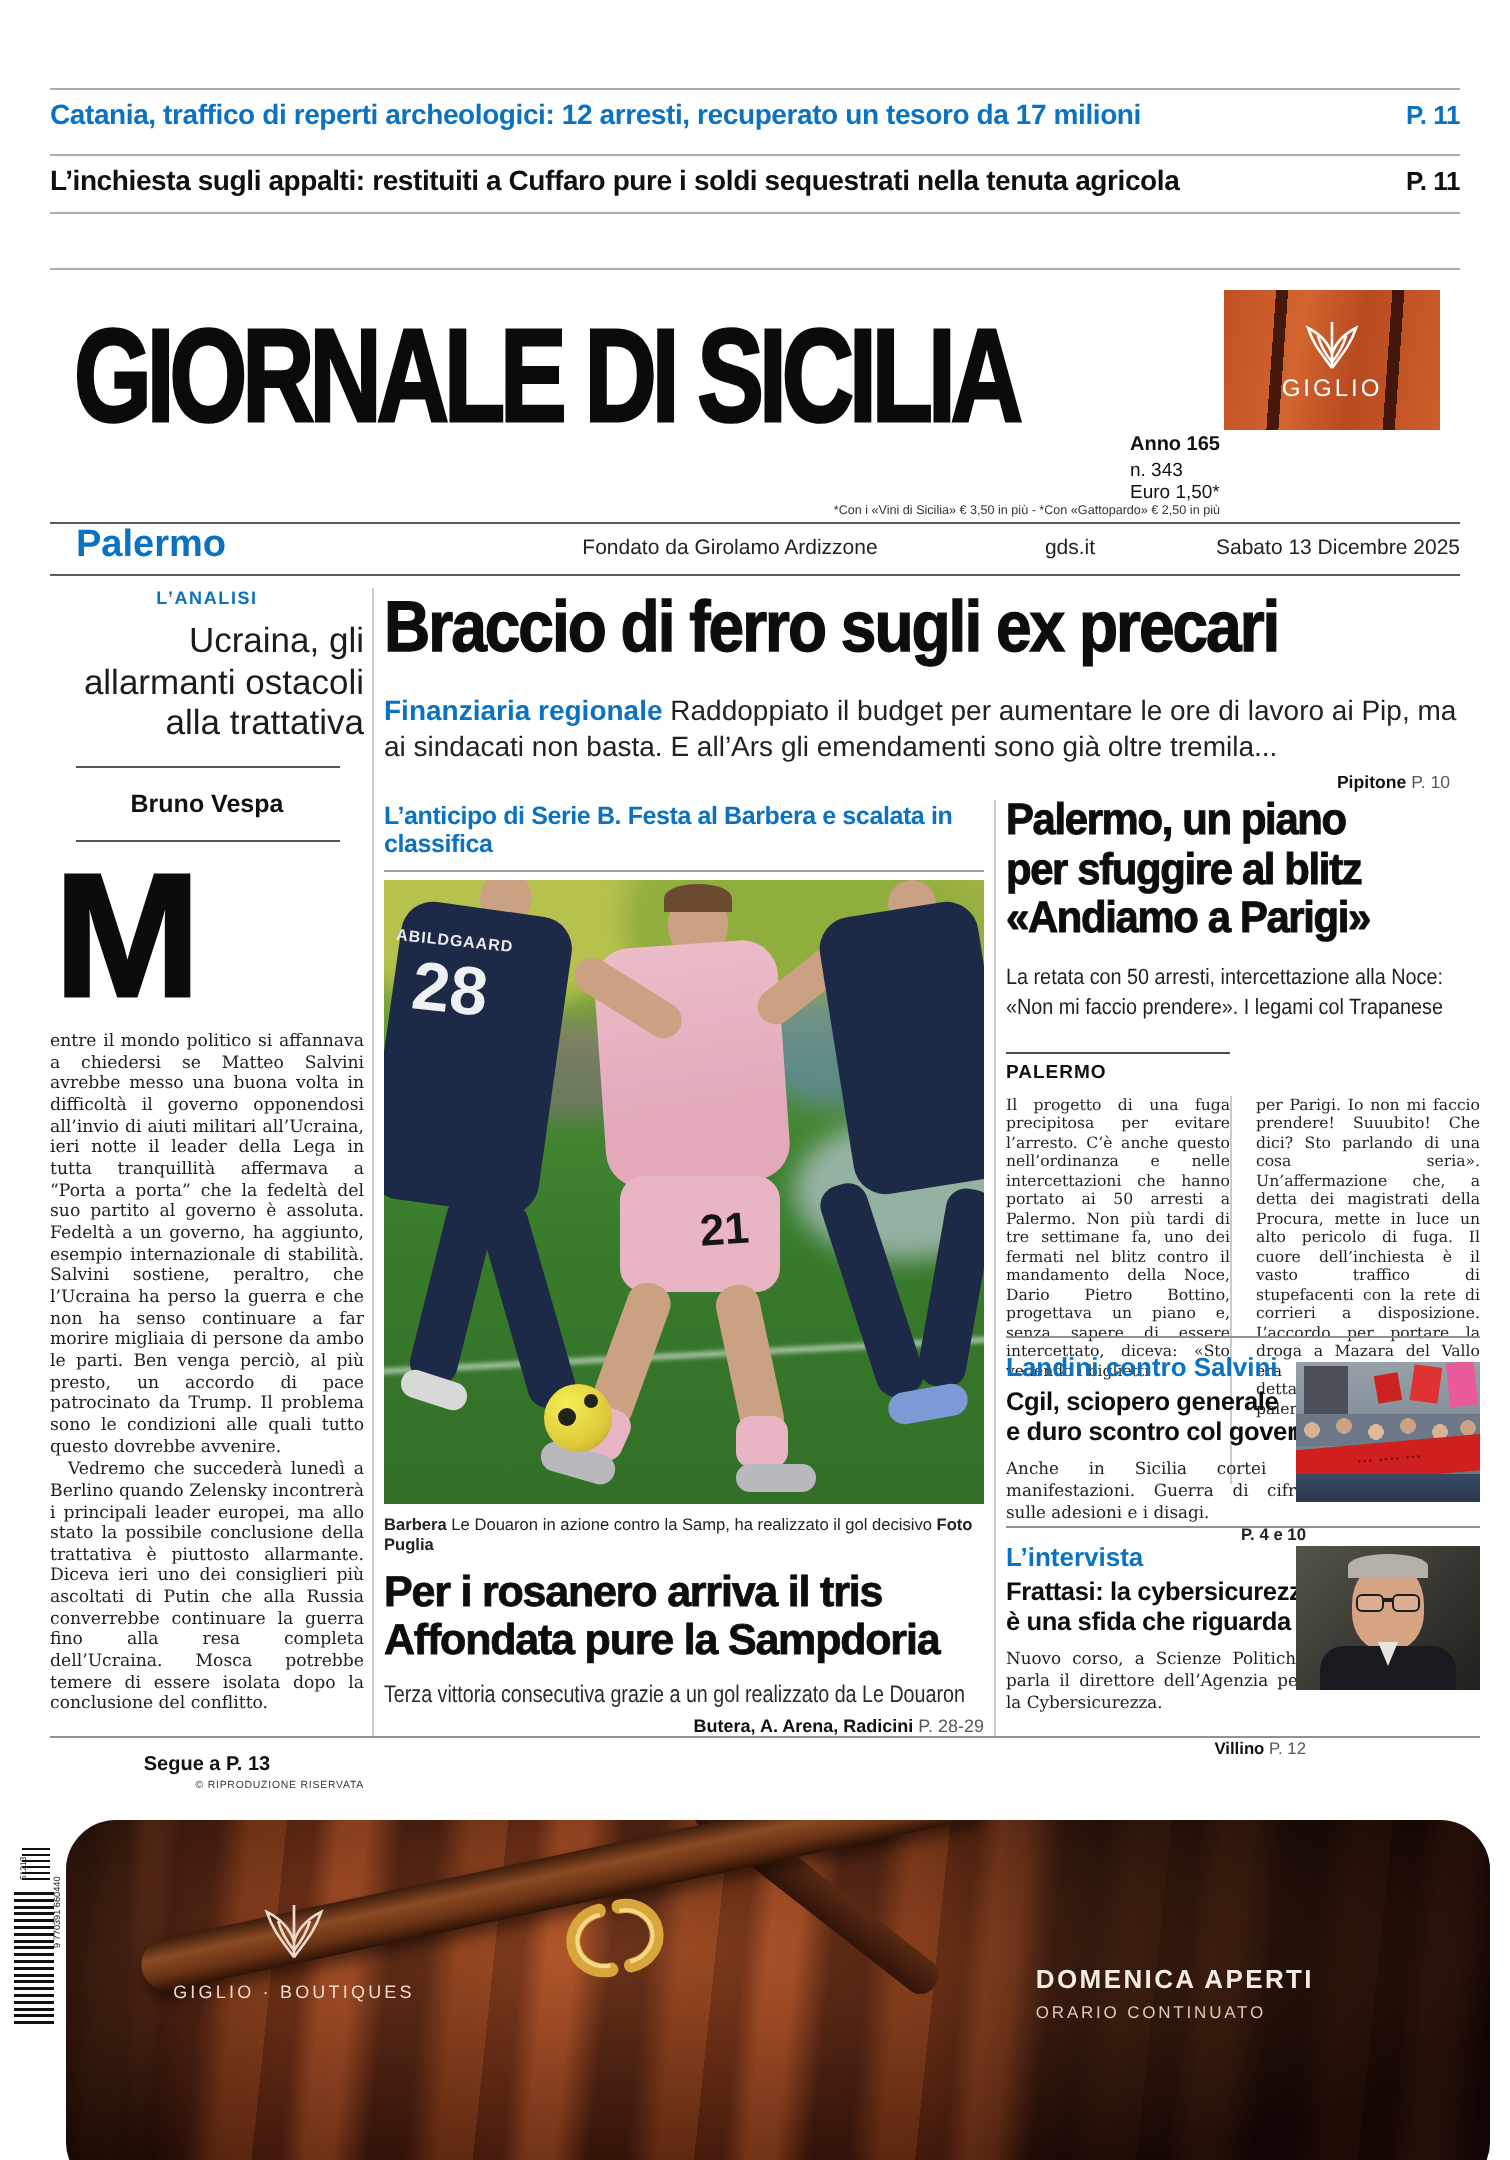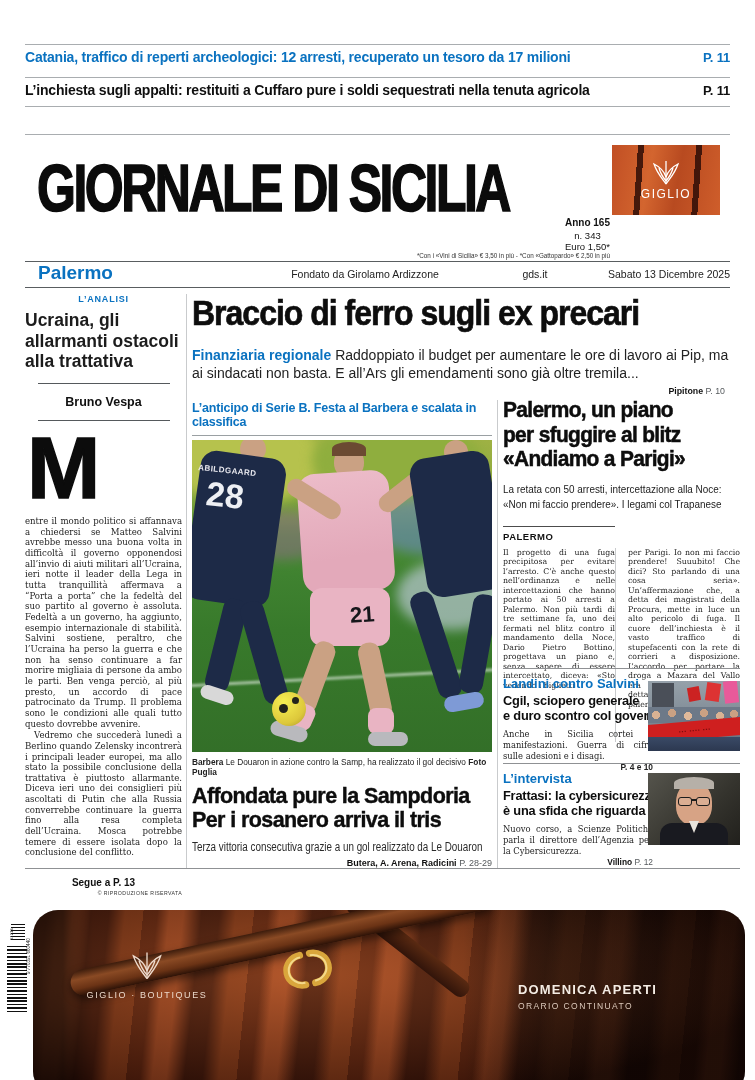--- a/index.html
+++ b/index.html
@@ -19,33 +19,33 @@
   
   .mast-title { position:absolute; left:37px; top:150px; font-size:50px; font-weight:bold;
                 letter-spacing:-2.5px; color:#0b0b0b; transform:scaleY(1.32); transform-origin:left top;
                 -webkit-text-stroke:1.2px #0b0b0b; white-space:nowrap; }
   .mast-ad { position:absolute; left:612px; top:145px; width:108px; height:70px; overflow:hidden;
              background:
                repeating-linear-gradient(94deg, rgba(40,10,5,0) 0 26px, rgba(45,12,6,.85) 26px 32px, rgba(40,10,5,0) 32px 58px),
                linear-gradient(100deg,#c14f24 0%, #d3652f 35%, #b84a20 60%, #cf5e2b 100%);
              display:flex; flex-direction:column; align-items:center; justify-content:center; color:#fff; }
   .mast-ad .brand { font-size:12px; letter-spacing:1.5px; margin-top:2px; }
-  .anno { position:absolute; right:145px; top:217px; text-align:center; font-size:9.5px; line-height:1.25; color:#111; }
+  .anno { position:absolute; right:145px; top:217px; text-align:left; font-size:9.5px; line-height:1.25; color:#111; }
   .anno b { font-size:10px; }
   .price-note { position:absolute; right:145px; top:252px; font-size:6.3px; color:#333; }
   .edition-row { position:absolute; left:25px; top:265px; width:705px; height:20px; font-size:10.5px; color:#222; }
   .edition { position:absolute; left:13px; top:-3px; font-size:19px; font-weight:bold; color:#0a72c0; }
   .founded { position:absolute; left:210px; width:260px; text-align:center; top:3px; }
   .site { position:absolute; left:470px; width:80px; text-align:center; top:3px; }
   .pdate { position:absolute; right:0; top:3px; text-align:right; }
 
   
   .analysis { position:absolute; left:25px; top:294px; width:157px; }
   .an-label { text-align:center; color:#0a72c0; font-weight:bold; font-size:9px; letter-spacing:0.8px; }
-  .an-title { text-align:left; font-size:17.5px; line-height:1.18; color:#1c1c1c; margin-top:6px; font-weight:bold; }
+  .an-title { text-align:right; font-size:17.5px; line-height:1.18; color:#1c1c1c; margin-top:6px; font-weight:normal; }
   .an-rule { width:132px; height:1px; background:#55595c; margin:11px auto; }
   .an-author { text-align:center; font-weight:bold; font-size:12.5px; }
   .an-drop { font-size:88px; font-weight:bold; line-height:0.82; letter-spacing:-3px; color:#0c0c0c;
              -webkit-text-stroke:1.5px #0c0c0c; margin:10px 0 12px 2px; }
   .an-body { font-family:"DejaVu Serif", serif; font-size:8.6px; line-height:1.24; text-align:justify; color:#1e1e1e; }
   .an-body p + p { text-indent:9px; margin-top:1px; }
   .an-follow { text-align:center; font-weight:bold; font-size:10px; margin-top:19px; }
   .an-copy { text-align:right; font-size:5.2px; color:#333; letter-spacing:0.4px; margin-top:2px; }
 
   
@@ -86,21 +86,21 @@
   .bz-col { width:112px; font-family:"DejaVu Serif", serif; font-size:7.8px; line-height:1.22; text-align:justify; color:#1e1e1e; }
   .bz-col.second { width:125px; border-left:1px solid #c9cbcd; padding-left:12px; }
   .bz-byline { text-align:right; font-size:8.3px; font-weight:bold; margin-top:3px; font-family:"Liberation Sans",sans-serif; }
   .bz-page { text-align:right; font-size:8.3px; color:#55595c; font-family:"Liberation Sans",sans-serif; }
 
   .news-brief { position:absolute; left:503px; width:237px; }
   .nb-kicker { color:#0a72c0; font-weight:bold; font-size:13px; }
   .nb-h { font-weight:bold; font-size:12.8px; line-height:1.18; letter-spacing:-0.2px; color:#0d0d0d; margin-top:2px; }
   .nb-body { margin-top:6px; width:150px; font-family:"DejaVu Serif", serif; font-size:8.4px; line-height:1.32; text-align:justify; color:#1e1e1e; }
   .nb-page { width:150px; text-align:right; font-size:8.4px; font-weight:bold; color:#222; }
-  .nb-byline { width:150px; text-align:right; font-size:8.4px; color:#55595c; }
+  .nb-byline { width:150px; text-align:right; font-size:8.4px; color:#55595c;margin-top:12px; }
   .nb-byline b { color:#111; }
 
   .brief-photo { position:absolute; overflow:hidden; }
 
   
   .bottom-ad { position:absolute; left:33px; top:910px; width:712px; height:186px; overflow:hidden;
     background:
       linear-gradient(90deg, rgba(15,4,2,.8) 0 30px, rgba(0,0,0,0) 60px),
       linear-gradient(90deg, rgba(0,0,0,0) 430px, rgba(12,4,3,.72) 520px),
       repeating-linear-gradient(96deg, #571e0c 0 14px, #99421f 26px 40px, #3a1208 58px 76px, #7c3315 92px 110px),
@@ -241,22 +241,22 @@
       <div class="player" style="left:80px; top:252px; width:34px; height:34px; border-radius:50%;
            background:radial-gradient(circle at 35% 30%, #f6ee52, #ddc83b 65%, #a89428);">
         <div style="position:absolute; left:7px; top:12px; width:9px; height:9px; background:#23231c; border-radius:50%;"></div>
         <div style="position:absolute; left:20px; top:5px; width:7px; height:7px; background:#23231c; border-radius:50%;"></div>
       </div>
     </div>
     <div class="p-caption">
       <b>Barbera</b><span> Le Douaron in azione contro la Samp, ha realizzato il gol decisivo </span><b>Foto Puglia</b>
     </div>
     <div class="sp-h">
+      <div>Per i rosanero arriva il tris</div>
       <div>Affondata pure la Sampdoria</div>
-      <div>Per i rosanero arriva il tris</div>
     </div>
     <div class="sp-stand">Terza vittoria consecutiva grazie a un gol realizzato da Le Douaron</div>
     <div class="sp-byline">
       <b>Butera, A. Arena, Radicini</b><span> P. 28-29</span>
     </div>
   </div>
   <div class="vrule" style="left:497px; top:400px; height:468px;"></div>
 
   <div class="blitz">
     <div class="bz-h">

